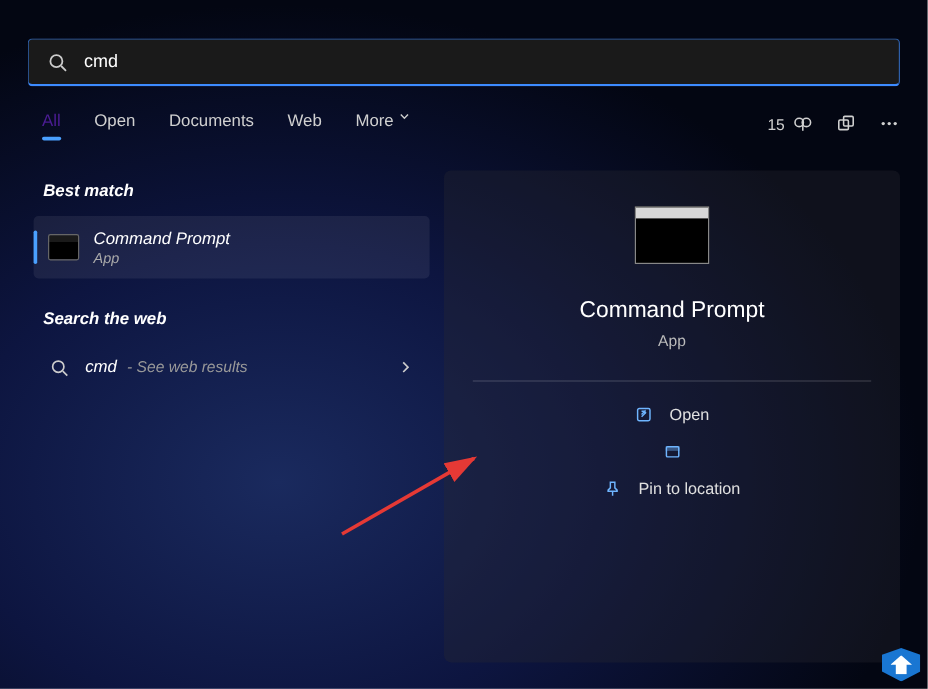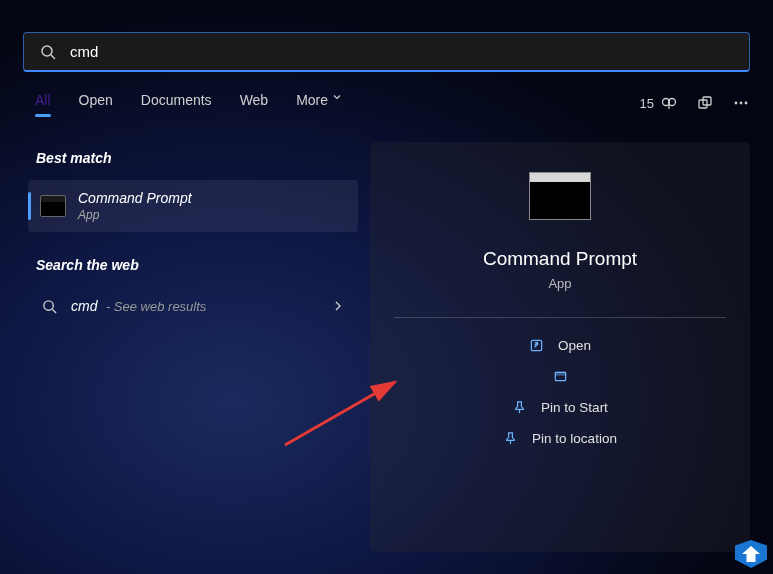--- a/index.html
+++ b/index.html
@@ -320,27 +320,20 @@
       <svg width="15" height="15" viewBox="0 0 16 16" fill="none" stroke="currentColor" stroke-width="1.3">
         <rect x="2.5" y="3.5" width="11" height="9" rx="1"></rect>
           <rect x="2.5" y="3.5" width="11" height="3" fill="currentColor" opacity="0.4"></rect>
       </svg>
     </div>
     <div class="action-item">
       <svg width="15" height="15" viewBox="0 0 16 16" fill="none" stroke="currentColor" stroke-width="1.3">
         <path d="M6 2 h4 v5 l2 2 v1 H4 v-1 l2 -2 z"></path>
           <line x1="8" y1="10" x2="8" y2="14"></line>
       </svg>
-      <span>Pin to Start</span>
-    </div>
-    <div class="action-item">
-      <svg width="15" height="15" viewBox="0 0 16 16" fill="none" stroke="currentColor" stroke-width="1.3">
-        <path d="M6 2 h4 v5 l2 2 v1 H4 v-1 l2 -2 z"></path>
-          <line x1="8" y1="10" x2="8" y2="14"></line>
-      </svg>
       <span>Pin to location</span>
     </div>
   </div>
 </div>
 
 <svg class="arrow" viewBox="0 0 130 80">
   <defs>
     <marker id="ah" markerWidth="10" markerHeight="10" refX="8" refY="3" orient="auto">
       <path d="M0,0 L9,3 L0,6 z" fill="#e53935"></path>
     </marker>

